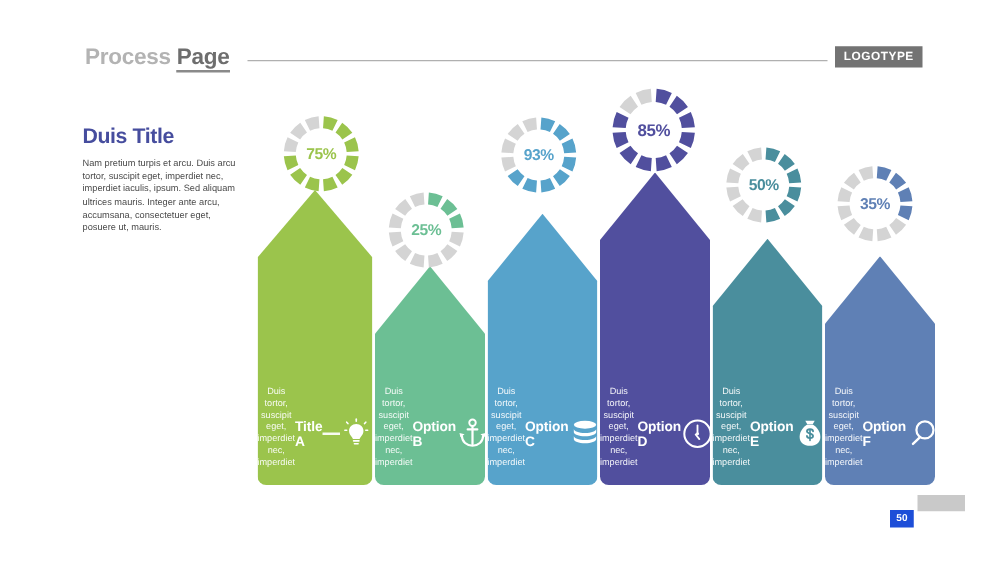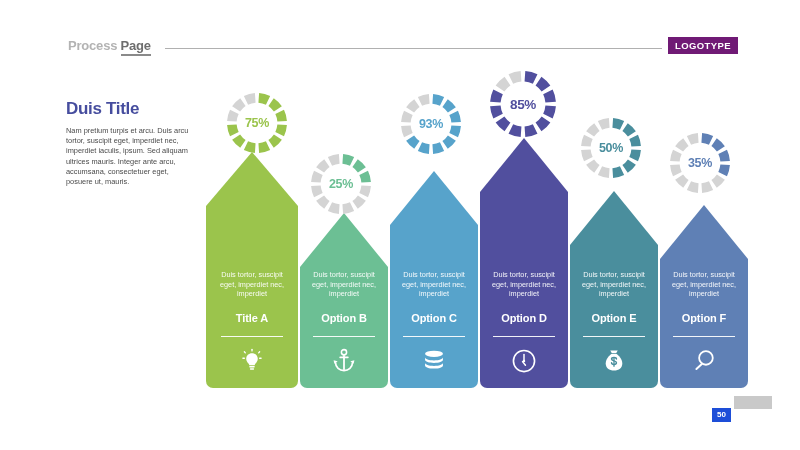--- a/index.html
+++ b/index.html
@@ -17,39 +17,39 @@
 
   
   #header {
     position: absolute;
     left: 0; top: 32px;
     width: 800px; height: 26px;
     display: flex; align-items: center;
   }
   .hdr-title {
     margin-left: 68px;
-    font-size: 13px;
+    font-size: 18px;
     letter-spacing: -0.2px;
     white-space: nowrap;
   }
   .hdr-light { color: #b3b3b3; font-weight: bold; }
   .hdr-bold  {
     color: #6e6e6e; font-weight: bold;
     border-bottom: 2px solid #8a8a8a;
     padding-bottom: 1px;
   }
   .hdr-rule {
     flex: 1;
     height: 1px;
     background: #b0b0b0;
     margin: 6px 6px 0 14px;
   }
   .logotype {
     margin-right: 62px;
-    background: #701a75;
+    background: #737373;
     color: #ffffff;
     font-size: 9.5px;
     font-weight: bold;
     letter-spacing: 0.4px;
     padding: 3px 7px 3px 7px;
     white-space: nowrap;
   }
 
   
   #intro { position: absolute; left: 66px; top: 99px; width: 124px; }
@@ -79,21 +79,20 @@
     width: 100%; height: 100%;
     border-bottom-left-radius: 7px;
     border-bottom-right-radius: 7px;
   }
   .pillar .content {
     position: absolute;
     left: 0; bottom: 0;
     width: 100%;
     padding-bottom: 14px;
     display: flex;
-    flex-direction: column;
     align-items: center;
     color: #ffffff;
   }
   .pillar .desc {
     font-size: 7.3px;
     line-height: 9.4px;
     text-align: center;
     opacity: 0.93;
     width: 74px;
   }

